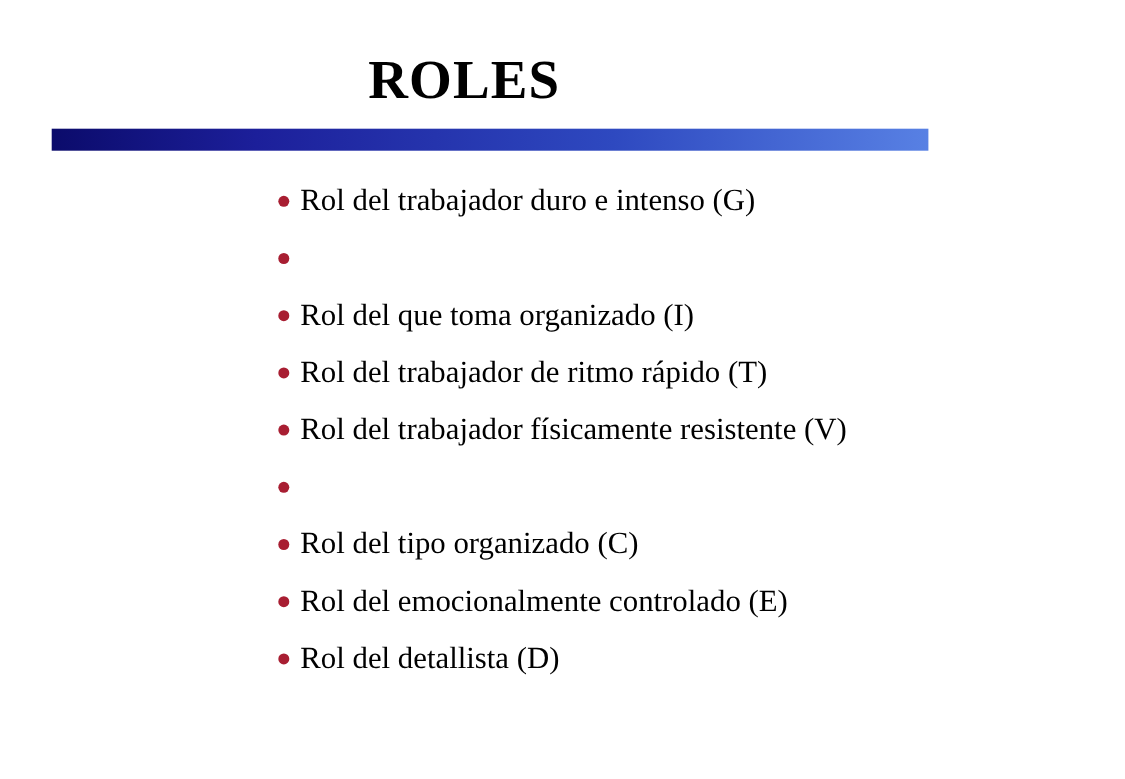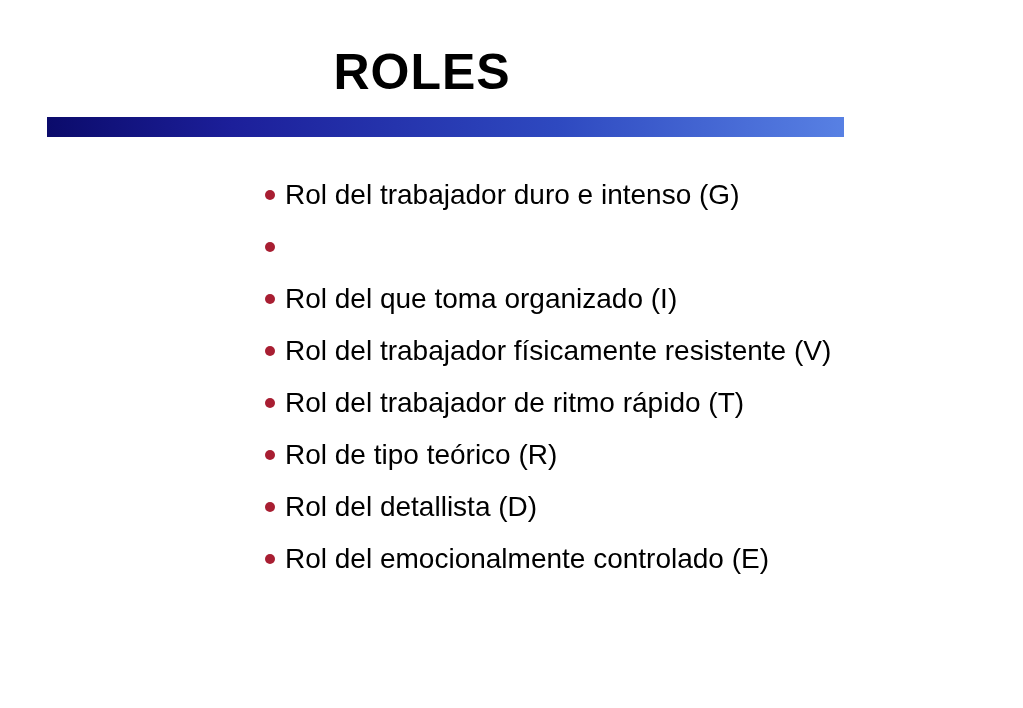--- a/index.html
+++ b/index.html
@@ -1,21 +1,21 @@
 <!DOCTYPE html>
 <html style="--background: #ffffff; --title: #000000; --text: #000000; --bullet: #a81e32; --bar-start: #0b0b6b; --bar-end: #6b9af4;"><head>
 <meta charset="utf-8">
 <style>
   html, body { margin: 0; padding: 0; background: #ffffff; }
   .slide {
     position: relative;
     width: 844px;
     height: 708px;
     background: var(--background, #ffffff);
-    font-family: Liberation Sans, sans-serif;
+    font-family: Liberation Serif, serif;
     overflow: hidden;
   }
   .title {
     position: absolute;
     top: 46px;
     left: 0;
     width: 100%;
     text-align: center;
     font-size: 50px;
     line-height: 52px;
@@ -32,21 +32,21 @@
     background: linear-gradient(90deg,
       var(--bar-start, #0b0b6b) 0%,
       #1c1f9a 20%,
       #2e49c0 55%,
       var(--bar-end, #6b9af4) 100%);
   }
   .bullets {
     position: absolute;
     left: 253px;
     top: 157px;
-    margin: 12px;
+    margin: 0;
     padding: 0;
     list-style: none;
     text-align: center;
   }
   .bullets li {
     display: flex;
     align-items: center;
     height: 52px;
   }
   .dot {
@@ -79,33 +79,36 @@
     </li>
     <li>
       <span class="dot"></span>
     </li>
     <li>
       <span class="dot"></span>
       <span class="item-text">Rol del que toma organizado (I)</span>
     </li>
     <li>
       <span class="dot"></span>
+      <span class="item-text">Rol del trabajador de ritmo rápido (T)</span>
+    </li>
+    <li>
+      <span class="dot"></span>
       <span class="item-text">Rol del trabajador físicamente resistente (V)</span>
     </li>
     <li>
       <span class="dot"></span>
-      <span class="item-text">Rol del trabajador de ritmo rápido (T)</span>
     </li>
     <li>
       <span class="dot"></span>
-      <span class="item-text">Rol de tipo teórico (R)</span>
+      <span class="item-text">Rol del tipo organizado (C)</span>
+    </li>
+    <li>
+      <span class="dot"></span>
+      <span class="item-text">Rol del emocionalmente controlado (E)</span>
     </li>
     <li>
       <span class="dot"></span>
       <span class="item-text">Rol del detallista (D)</span>
-    </li>
-    <li>
-      <span class="dot"></span>
-      <span class="item-text">Rol del emocionalmente controlado (E)</span>
     </li>
   </ul>
 
 </div>
 
 </body></html>

